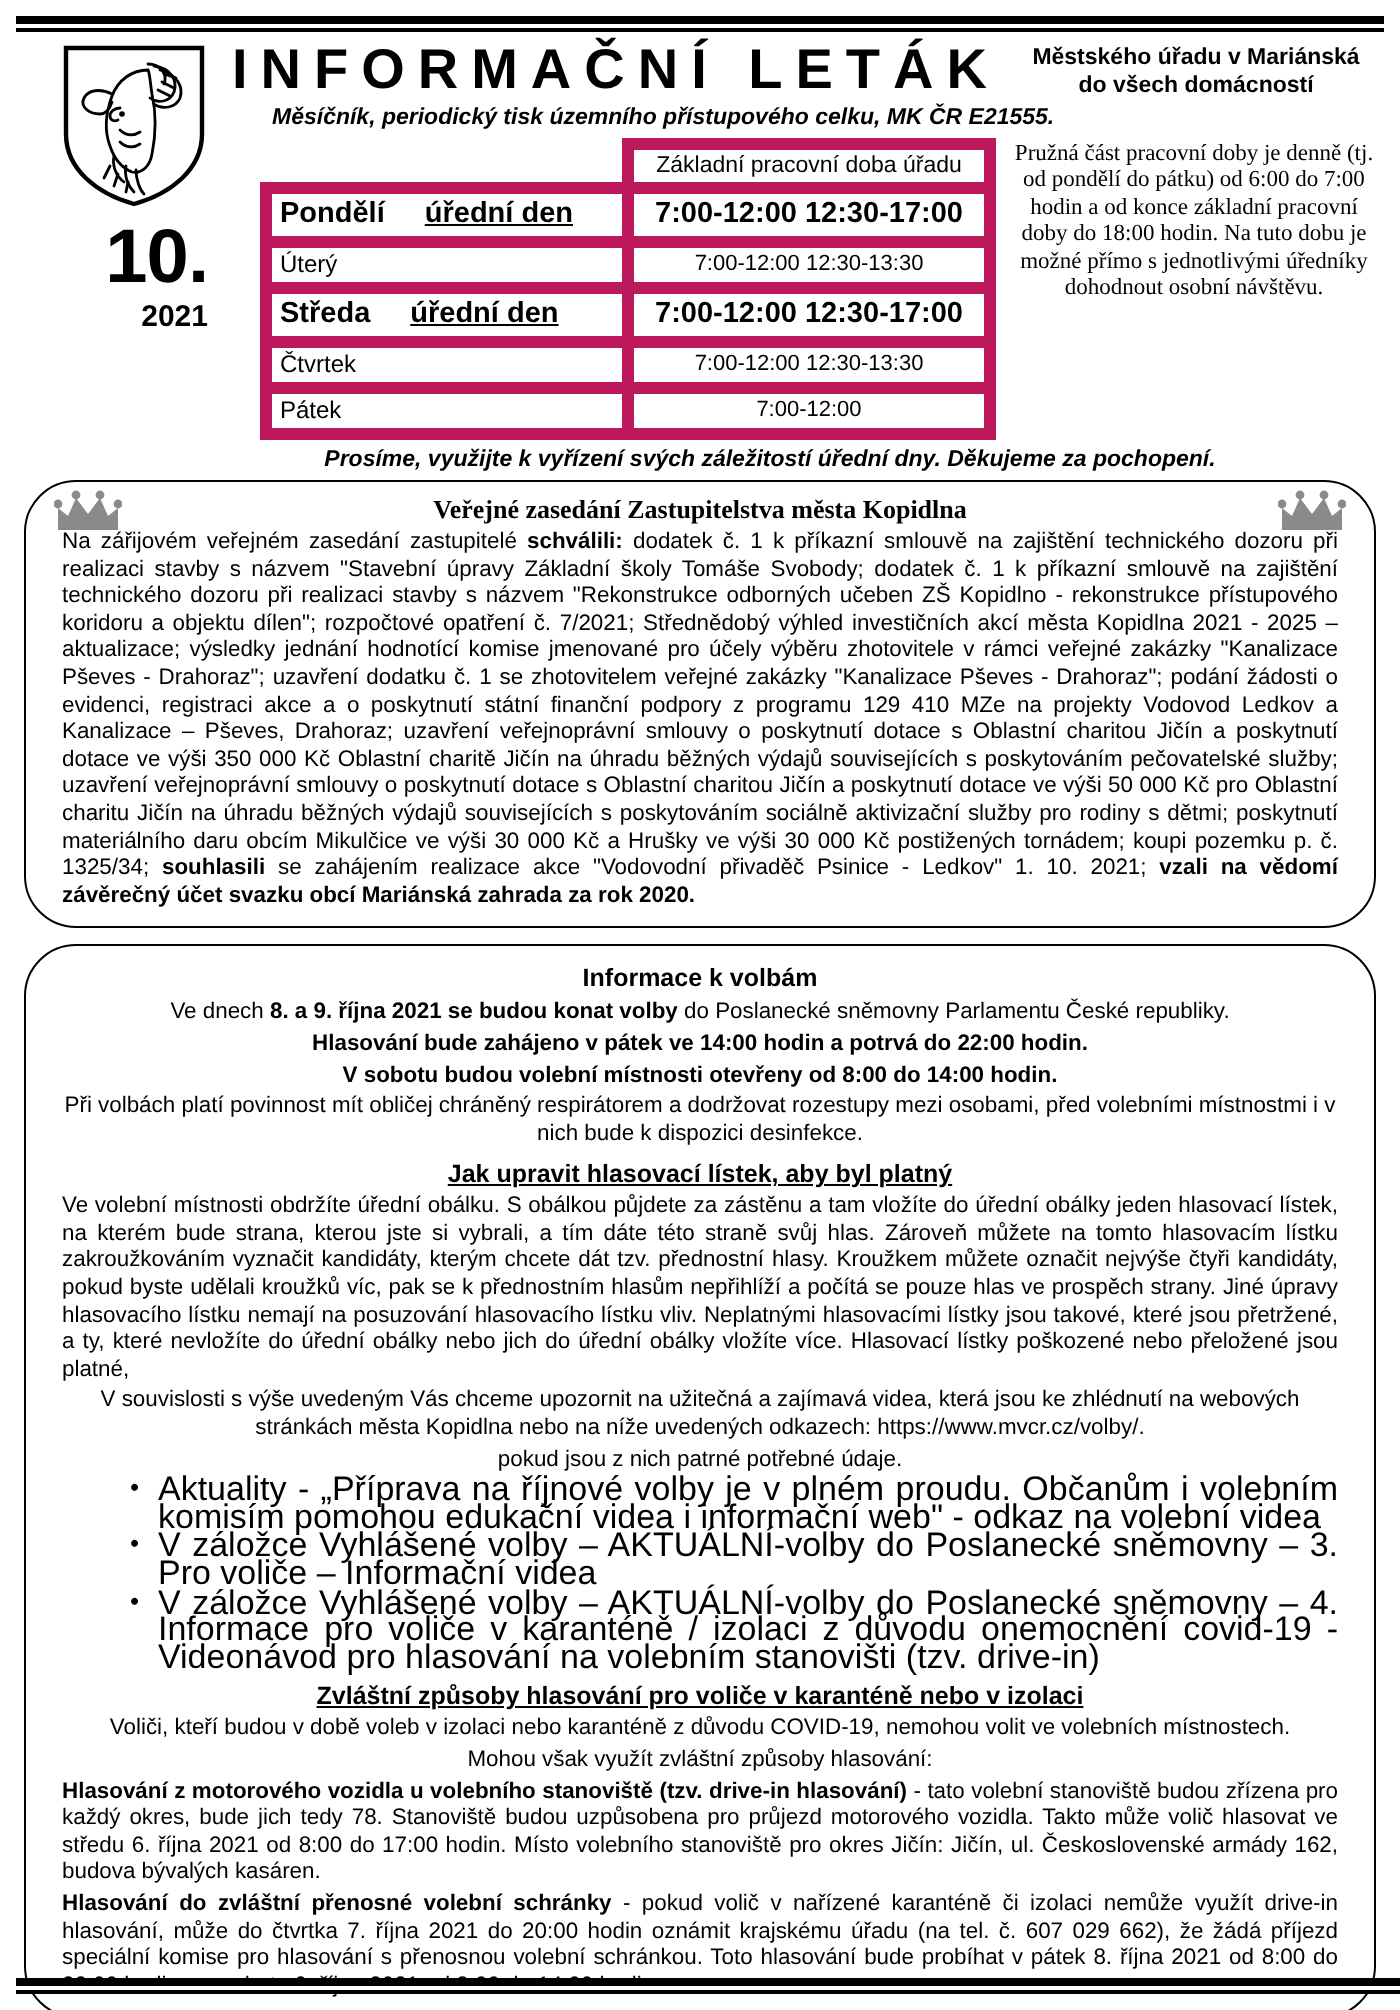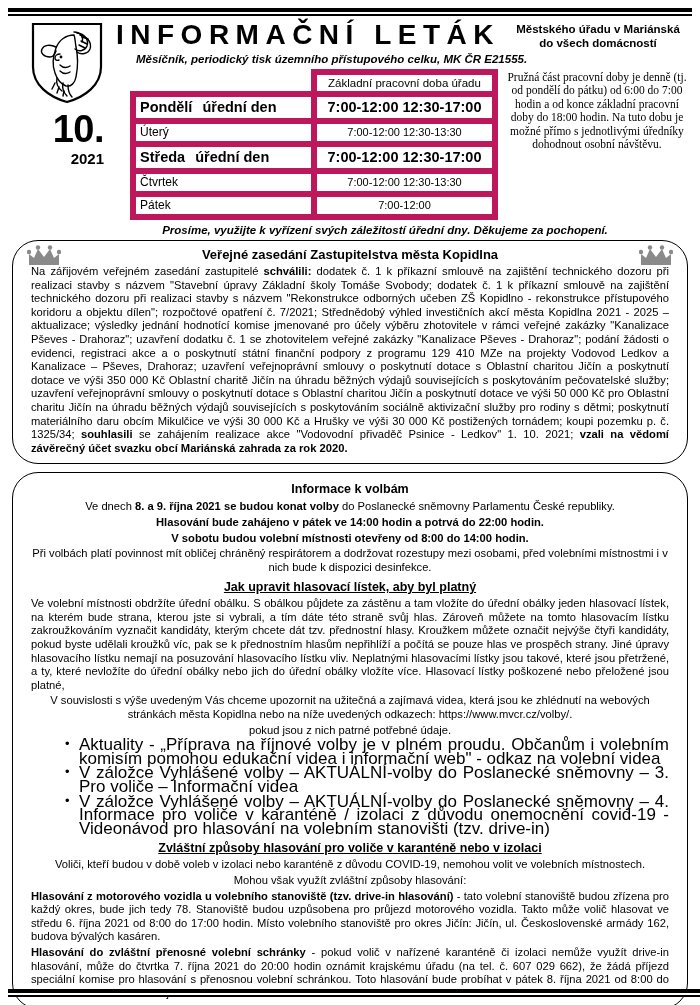--- a/index.html
+++ b/index.html
@@ -156,21 +156,22 @@
     line-height: 17px;
   }
   td.day.big {
     font-weight: bold;
     font-size: 14.5px;
     height: 21px;
     line-height: 21px;
   }
   td.day.big .official {
     font-weight: bold;
-    padding-left: 10px;
+    padding-left: 20px;
+    text-decoration: underline;
   }
   td.time {
     text-align: center;
     font-size: 11px;
     height: 17px;
     line-height: 17px;
     border-left: 1px solid #000;
   }
   td.time.big {
     font-weight: bold;
@@ -204,21 +205,21 @@
     border: 1.5px solid #000;
     border-radius: 26px;
     margin: 0 4px;
     padding: 6px 18px 8px 18px;
     box-sizing: border-box;
     position: relative;
   }
   .rbox + .rbox { margin-top: 8px; }
 
   .box-title {
-    font-family: Liberation Sans, sans-serif;
+    font-family: Liberation Serif, serif;
     font-weight: bold;
     font-size: 13px;
     line-height: 16px;
     text-align: center;
   }
   .crown-left, .crown-right {
     position: absolute;
     top: 4px;
     width: 34px;
     height: 22px;

